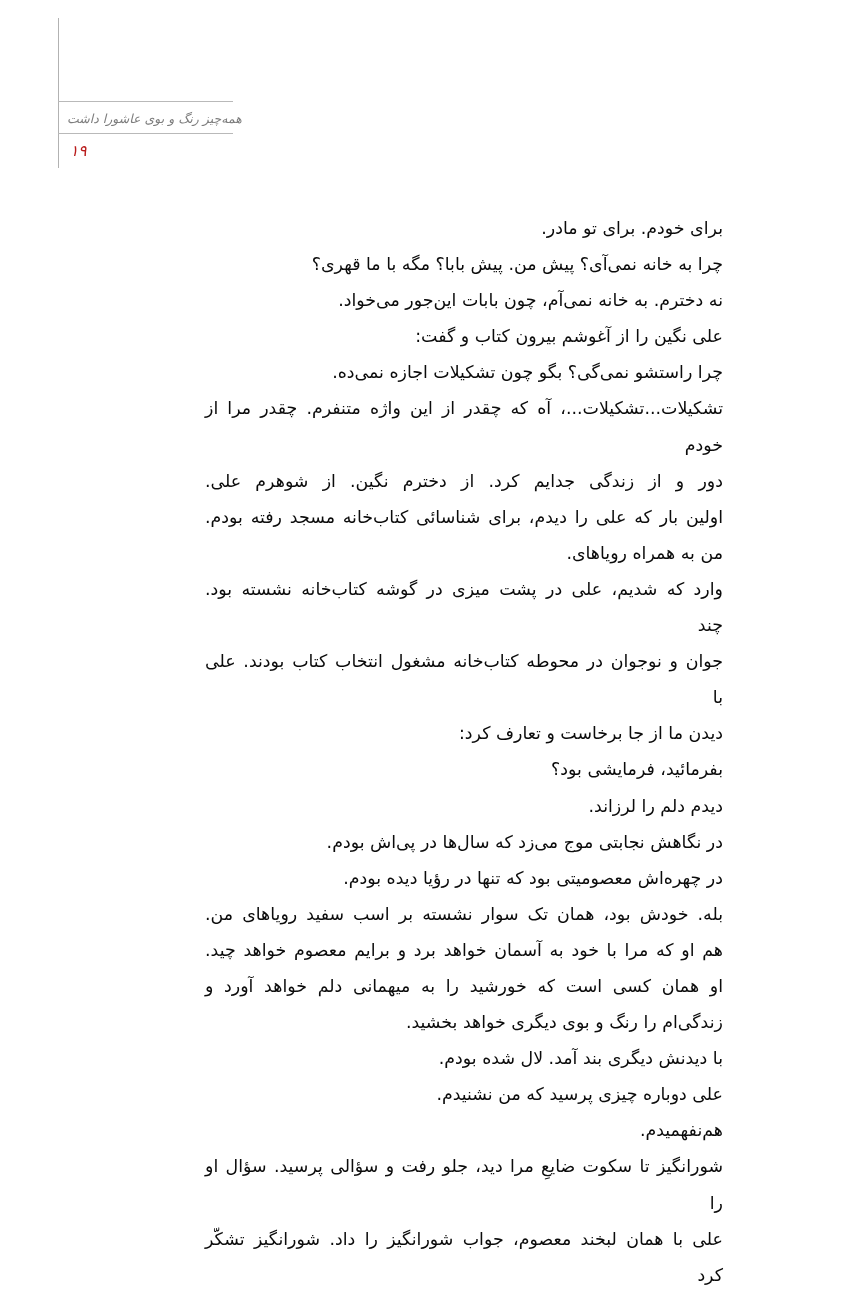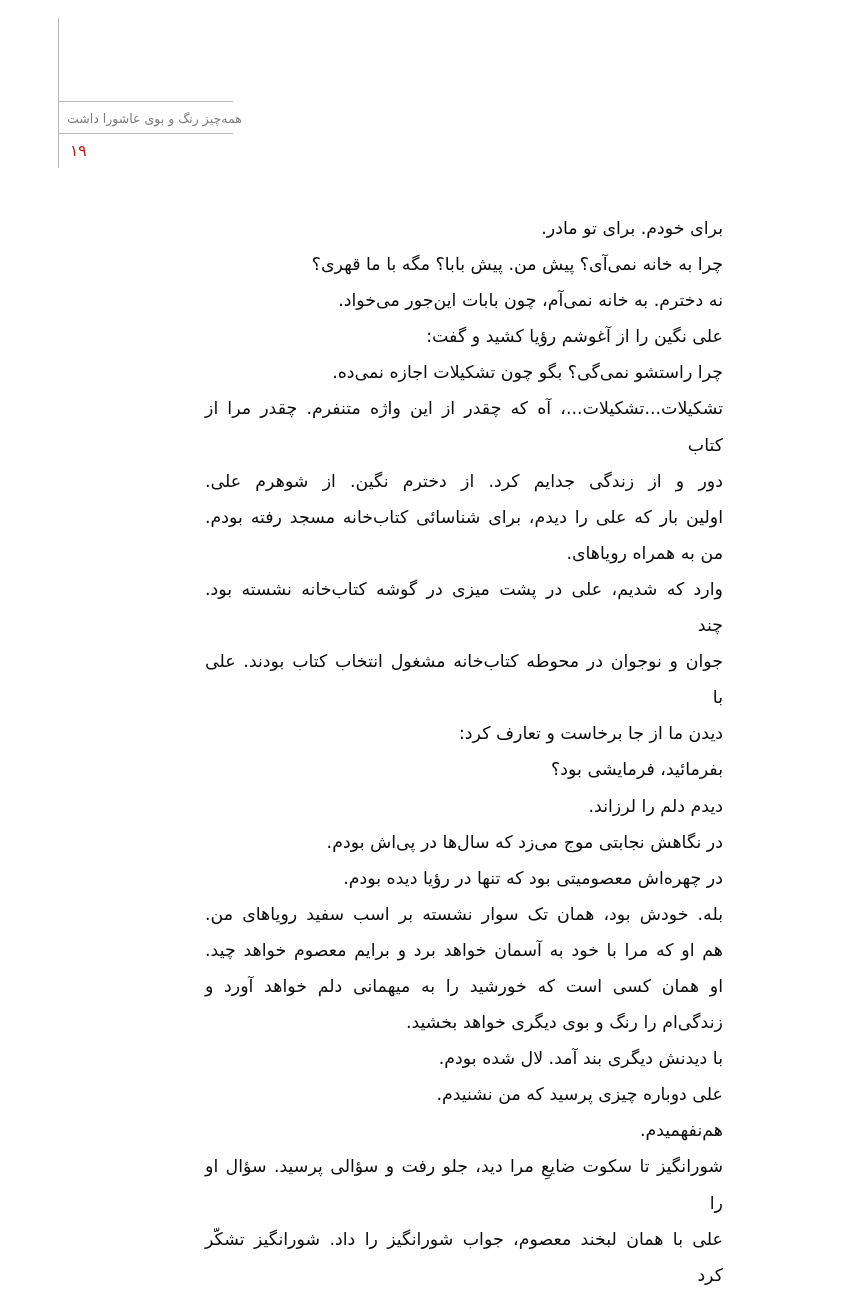--- a/index.html
+++ b/index.html
@@ -23,20 +23,21 @@
     width: 857px;
     height: 1300px;
   }
 
   .header-block {
     position: absolute;
     left: 58px;
     top: 18px;
     width: 175px;
     height: 150px;
+    font-style: italic;
   }
 
   .rule-vertical {
     position: absolute;
     left: 0;
     top: 0;
     width: 1px;
     height: 150px;
     background: #b2b2b2;
   }
@@ -127,23 +128,23 @@
     <div class="rule-horizontal top-rule"></div>
     <div class="rule-horizontal bottom-rule"></div>
     <div class="running-head">همه‌چیز رنگ و بوی عاشورا داشت</div>
     <div class="folio">۱۹</div>
   </div>
 
   <div class="body-column">
       <div class="body-line">برای خودم. برای تو مادر.</div>
       <div class="body-line">چرا به خانه نمی‌آی؟ پیش من. پیش بابا؟ مگه با ما قهری؟</div>
       <div class="body-line">نه دخترم. به خانه نمی‌آم، چون بابات این‌جور می‌خواد.</div>
-      <div class="body-line">علی نگین را از آغوشم رؤیا کشید و گفت:</div>
+      <div class="body-line">علی نگین را از آغوشم بیرون کتاب و گفت:</div>
       <div class="body-line">چرا راستشو نمی‌گی؟ بگو چون تشکیلات اجازه نمی‌ده.</div>
-      <div class="body-line justified track-mid">تشکیلات...تشکیلات...، آه که چقدر از این واژه متنفرم. چقدر مرا از کتاب</div>
+      <div class="body-line justified track-mid">تشکیلات...تشکیلات...، آه که چقدر از این واژه متنفرم. چقدر مرا از خودم</div>
       <div class="body-line justified track-mid">دور و از زندگی جدایم کرد. از دخترم نگین. از شوهرم علی.</div>
       <div class="body-line justified track-mid">اولین بار که علی را دیدم، برای شناسائی کتاب‌خانه مسجد رفته بودم.</div>
       <div class="body-line">من به همراه رویاهای.</div>
       <div class="body-line justified track-mid">وارد که شدیم، علی در پشت میزی در گوشه کتاب‌خانه نشسته بود. چند</div>
       <div class="body-line justified track-mid">جوان و نوجوان در محوطه کتاب‌خانه مشغول انتخاب کتاب بودند. علی با</div>
       <div class="body-line">دیدن ما از جا برخاست و تعارف کرد:</div>
       <div class="body-line">بفرمائید، فرمایشی بود؟</div>
       <div class="body-line">دیدم دلم را لرزاند.</div>
       <div class="body-line">در نگاهش نجابتی موج می‌زد که سال‌ها در پی‌اش بودم.</div>
       <div class="body-line">در چهره‌اش معصومیتی بود که تنها در رؤیا دیده بودم.</div>

